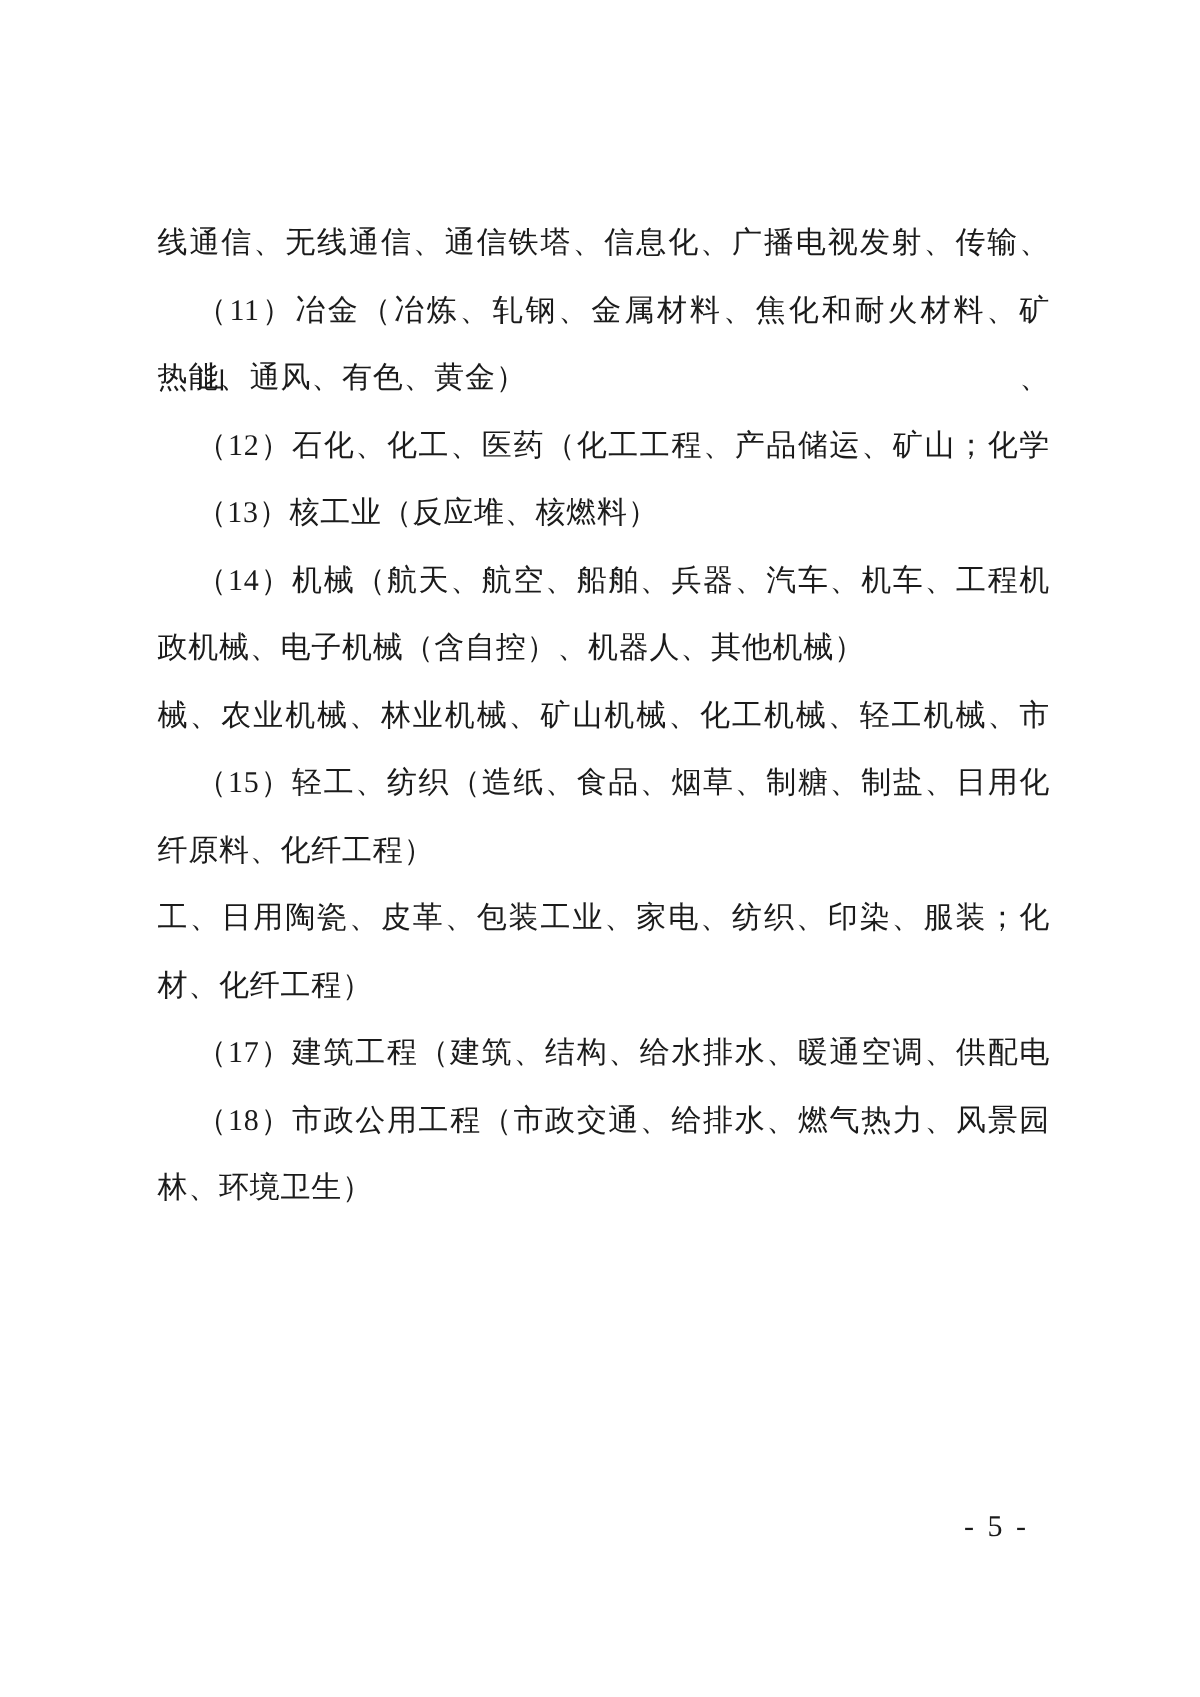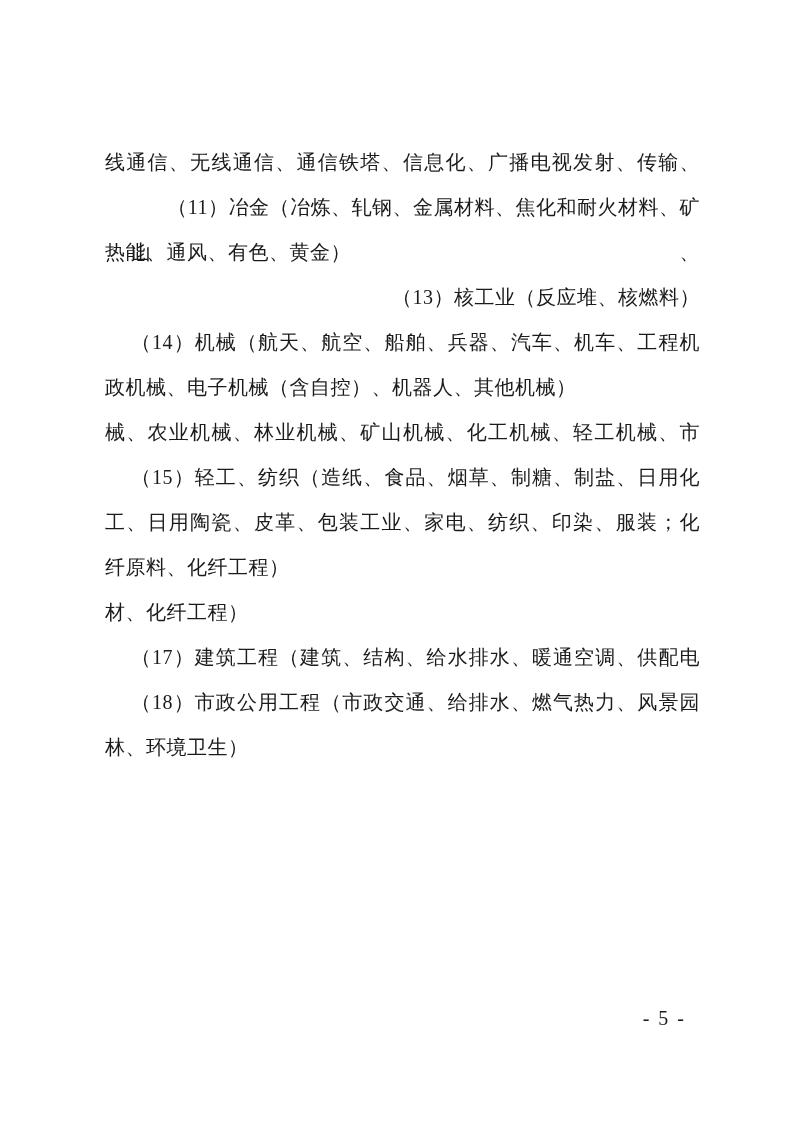--- a/index.html
+++ b/index.html
@@ -29,46 +29,47 @@
     white-space:nowrap;
     text-align:left;
     overflow:visible;
   }
   .j {
     white-space:normal;
     text-align:justify;
     text-align-last:justify;
     text-justify:inter-character;
   }
-  .ind { padding-left:26px;text-align:right; }
+  .ind { padding-left:26px; }
   .footer {
     position:absolute;
     top:1003px;
     right:114px;
     height:30px;
     line-height:30px;
     font-size:20px;
     letter-spacing:2px;
     color:#1b1b1b;
   }
 </style>
 </head>
 <body>
 
 <div class="page">
   <div class="text-block">
     <div class="line j">线通信、无线通信、通信铁塔、信息化、广播电视发射、传输、</div>
     <div class="line j ind">（11）冶金（冶炼、轧钢、金属材料、焦化和耐火材料、矿山、</div>
     <div class="line">热能、通风、有色、黄金）</div>
+    <div class="line j ind">（12）石化、化工、医药（化工工程、产品储运、矿山；化学</div>
     <div class="line ind">（13）核工业（反应堆、核燃料）</div>
     <div class="line j ind">（14）机械（航天、航空、船舶、兵器、汽车、机车、工程机</div>
     <div class="line">政机械、电子机械（含自控）、机器人、其他机械）</div>
     <div class="line j">械、农业机械、林业机械、矿山机械、化工机械、轻工机械、市</div>
     <div class="line j ind">（15）轻工、纺织（造纸、食品、烟草、制糖、制盐、日用化</div>
+    <div class="line">纤原料、化纤工程）</div>
     <div class="line j">工、日用陶瓷、皮革、包装工业、家电、纺织、印染、服装；化</div>
-    <div class="line">纤原料、化纤工程）</div>
     <div class="line">材、化纤工程）</div>
     <div class="line j ind">（17）建筑工程（建筑、结构、给水排水、暖通空调、供配电</div>
     <div class="line j ind">（18）市政公用工程（市政交通、给排水、燃气热力、风景园</div>
     <div class="line">林、环境卫生）</div>
   </div>
   <div class="footer">- 5 -</div>
 </div>
 
 </body></html>

